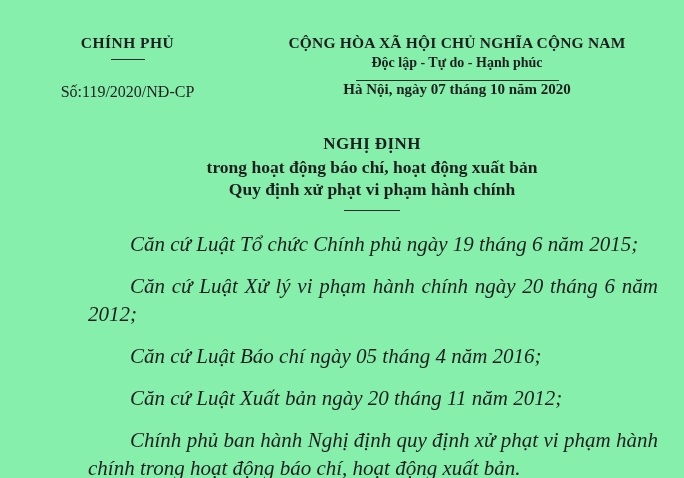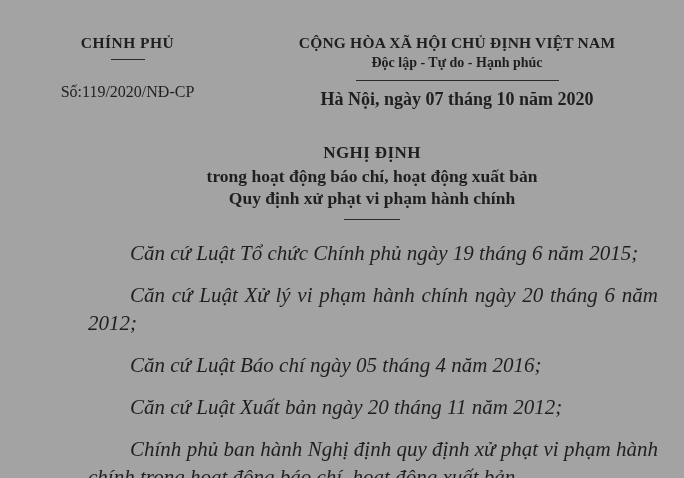--- a/index.html
+++ b/index.html
@@ -4,21 +4,21 @@
 <style>
   html, body {
     margin: 0;
     padding: 0;
     background: #ffffff;
   }
   .page {
     position: relative;
     width: 684px;
     height: 478px;
-    background: #a3a3a3;
+    background: #86efac;
     color: #1f1f1f;
     font-family: "Liberation Serif", "DejaVu Serif", serif;
     overflow: hidden;
     box-sizing: border-box;
     padding-top: 34px;
   }
   
   .header {
     display: flex;
     align-items: flex-start;
@@ -64,22 +64,21 @@
     white-space: nowrap;
   }
   .motto-rule {
     width: 203px;
     height: 0;
     border-bottom: 1.6px solid #2a2a2a;
     margin: 9px auto 0 auto;
   }
   .place-date {
     font-weight: bold;
-    font-size: 18px;
-    margin-top: 8px;
+    font-size: 15px;
     white-space: nowrap;
   }
   
   .title-block {
     margin-top: 33px;
     margin-left: 60px;
     text-align: center;
   }
   .doc-type {
     font-weight: bold;
@@ -118,21 +117,21 @@
 
   <div class="header">
 
     <div class="header-left">
       <div class="issuer">CHÍNH PHỦ</div>
       <div class="issuer-rule"></div>
       <div class="doc-number">Số:119/2020/NĐ-CP</div>
     </div>
 
     <div class="header-right">
-      <div class="motto-line1">CỘNG HÒA XÃ HỘI CHỦ ĐỊNH VIỆT NAM</div>
+      <div class="motto-line1">CỘNG HÒA XÃ HỘI CHỦ NGHĨA CỘNG NAM</div>
       <div class="motto-line2">Độc lập - Tự do - Hạnh phúc</div>
       <div class="motto-rule"></div>
       <div class="place-date">Hà Nội, ngày 07 tháng 10 năm 2020</div>
     </div>
 
   </div>
 
   <div class="title-block">
     <div class="doc-type">NGHỊ ĐỊNH</div>
     <div class="doc-subject">

